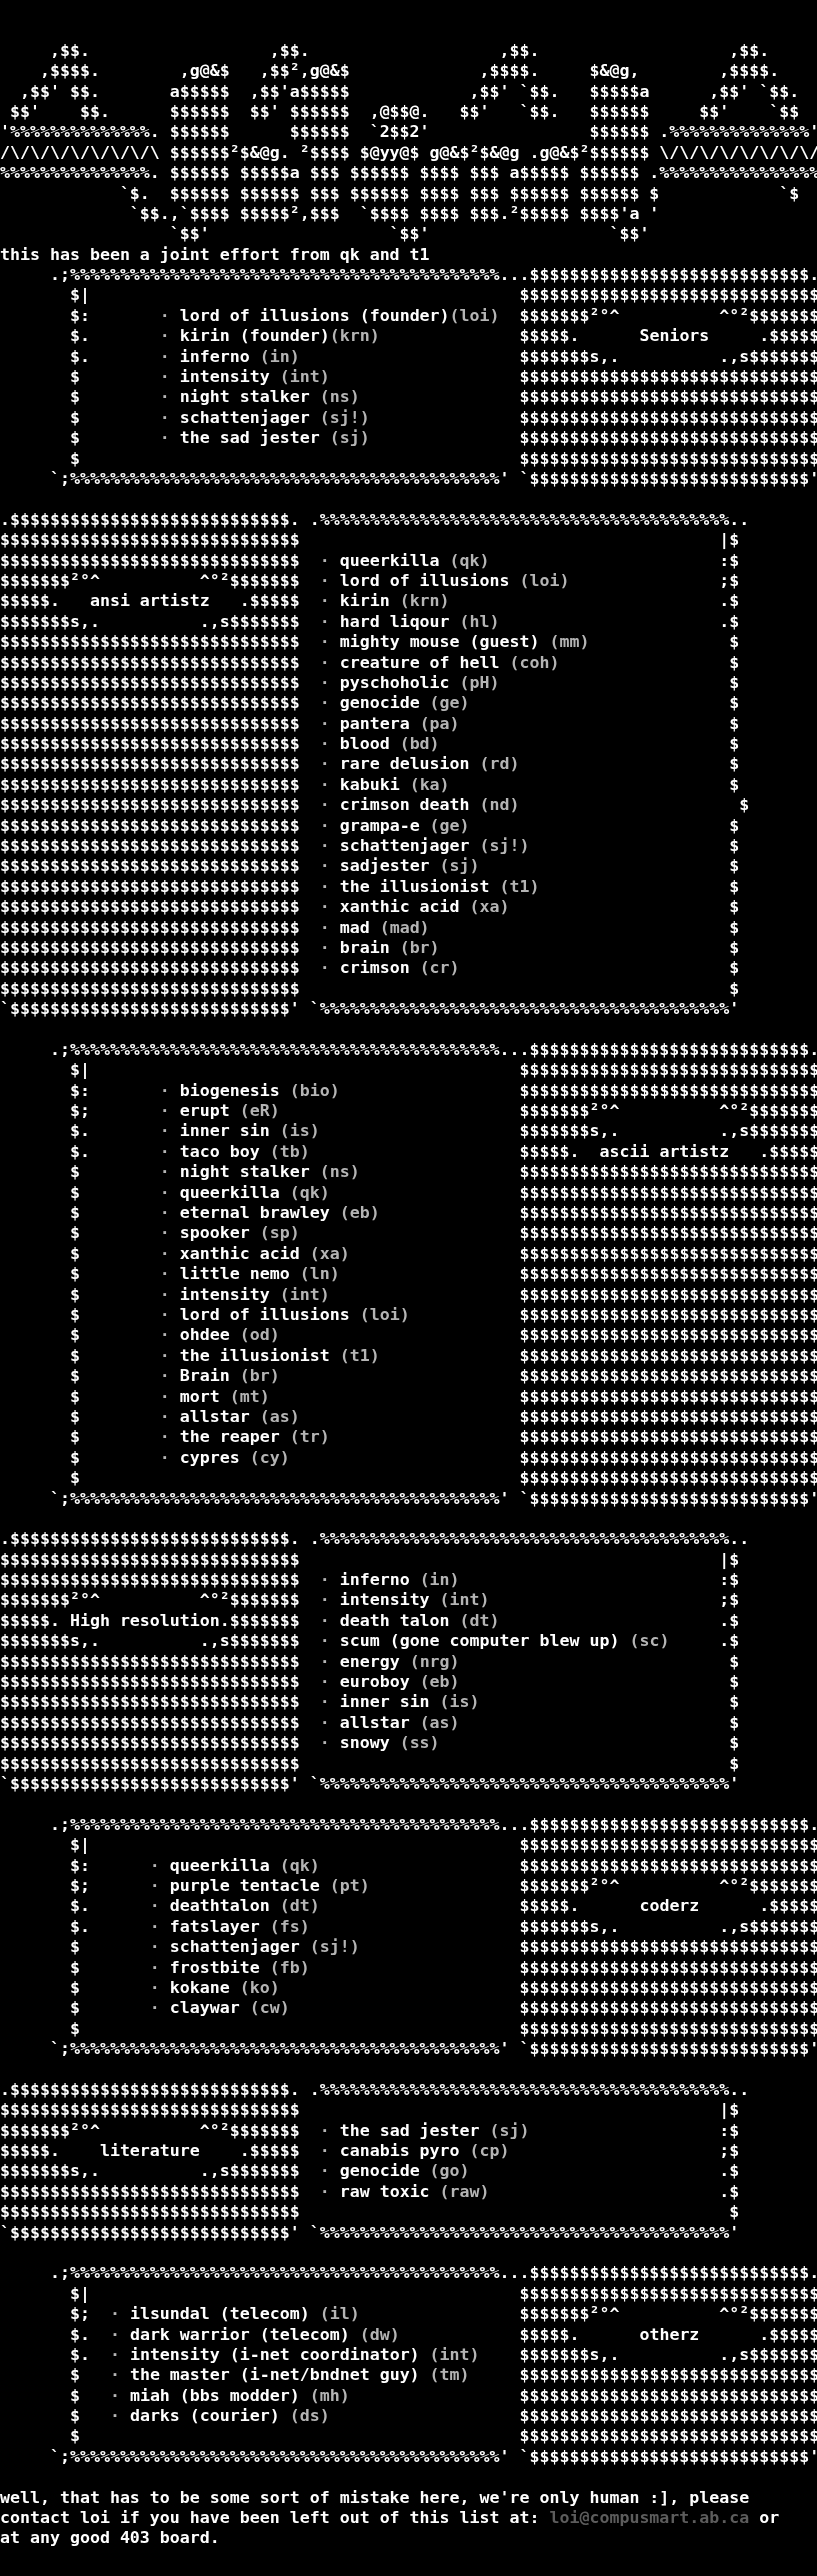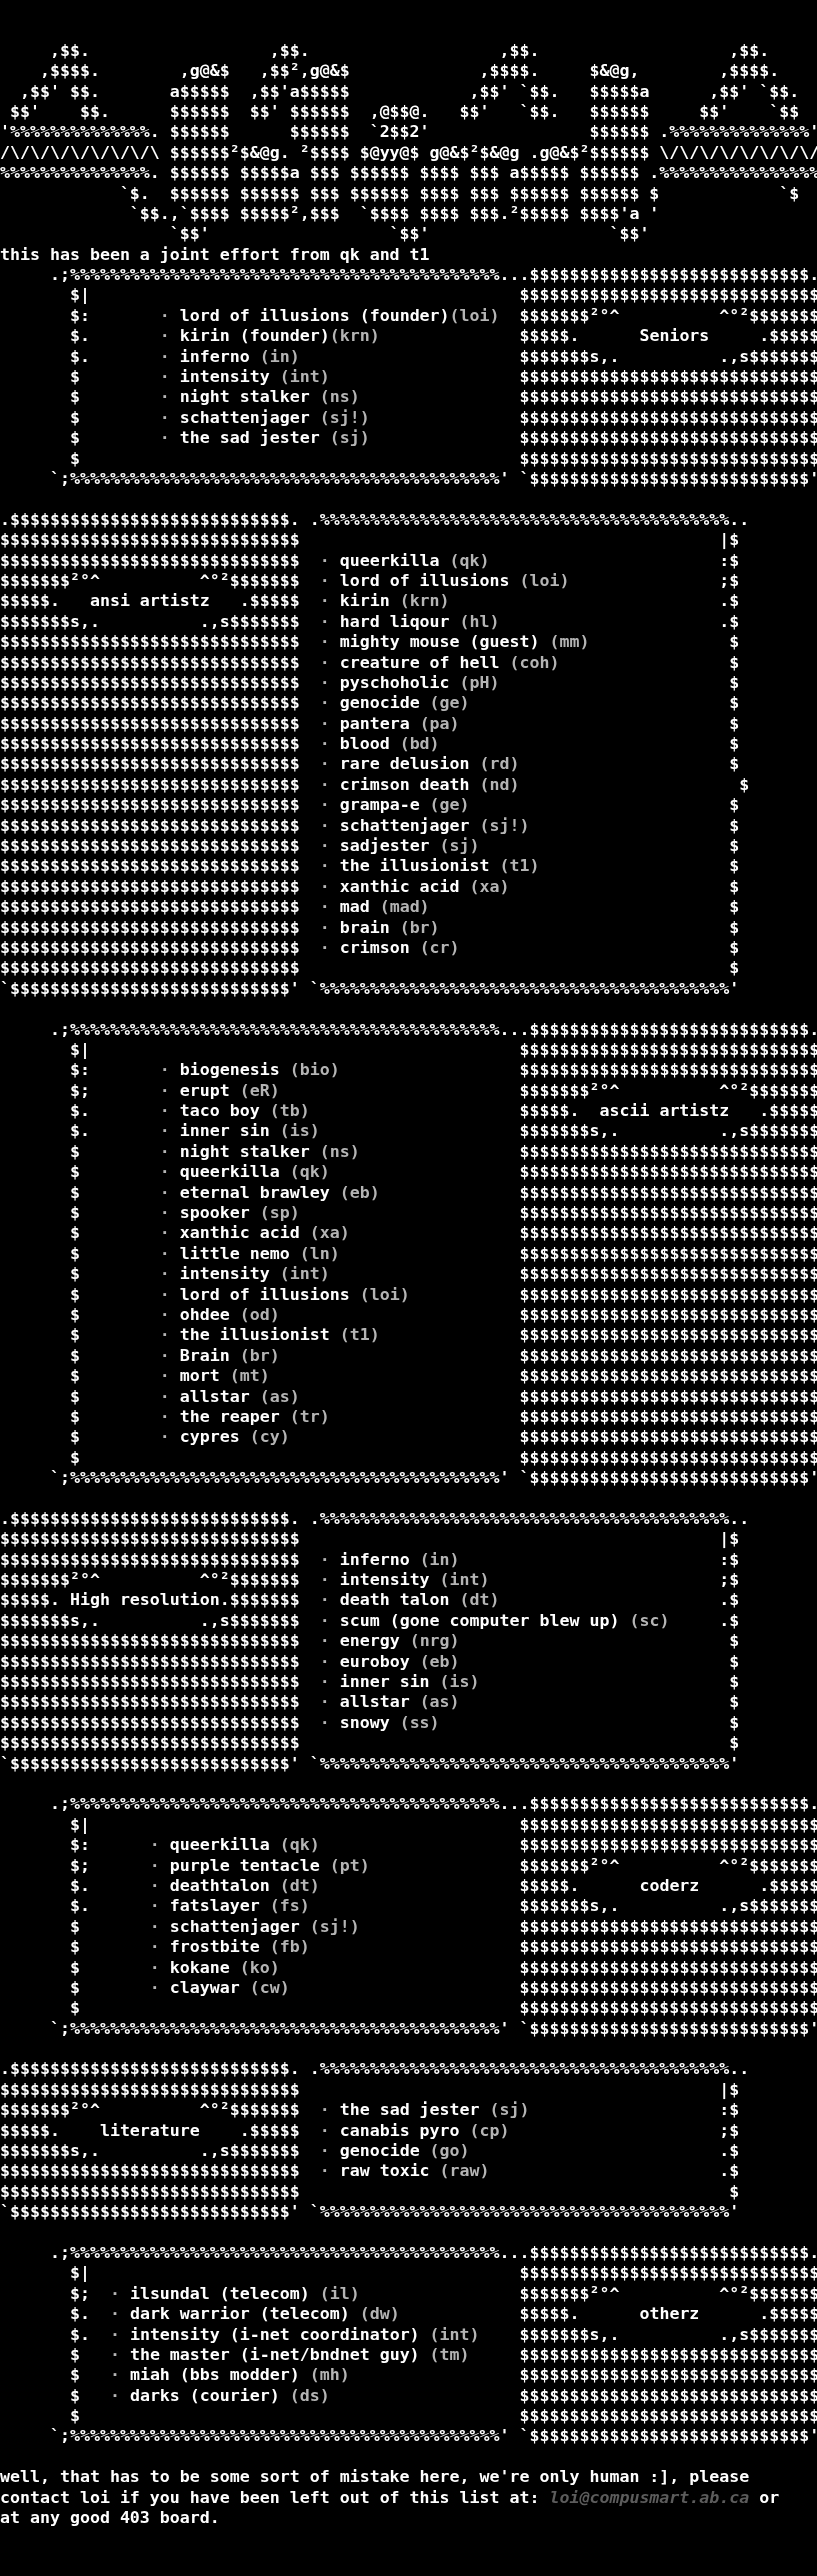--- a/index.html
+++ b/index.html
@@ -8,21 +8,21 @@
     background: var(--bg, #000000);
     overflow: hidden;
   }
   #screen {
     font: bold 16.6px/20.4px "DejaVu Sans Mono", monospace;
     letter-spacing: 0;
   }
   .ln { height: 20.4px; white-space: pre; }
   .b { color: var(--bright, #ffffff); }
   .d { color: var(--dim, #b4b4b4); }
-  .k { color: var(--dark, #5c5c5c); font-style: italic; }
+  .k { color: var(--dark, #5c5c5c); }
 </style>
 </head>
 <body>
 
 <div id="screen">
     <div class="ln"><span class="b"></span></div>
     <div class="ln"><span class="b"></span></div>
     <div class="ln"><span class="b">     ,$$.                  ,$$.                   ,$$.                   ,$$.</span></div>
     <div class="ln"><span class="b">    ,$$$$.        ,g@&amp;$   ,$$²,g@&amp;$             ,$$$$.     $&amp;@g,        ,$$$$.</span></div>
     <div class="ln"><span class="b">  ,$$' $$.       a$$$$$  ,$$'a$$$$$            ,$$' `$$.   $$$$$a      ,$$' `$$.</span></div>
@@ -52,38 +52,39 @@
     <div class="ln"><span class="b">$$$$$$$²°^          ^°²$$$$$$$  </span><span class="d">·</span><span class="b"> lord of illusions </span><span class="d">(loi)</span><span class="b">               ;$</span></div>
     <div class="ln"><span class="b">$$$$$.   ansi artistz   .$$$$$  </span><span class="d">·</span><span class="b"> kirin </span><span class="d">(krn)</span><span class="b">                           .$</span></div>
     <div class="ln"><span class="b">$$$$$$$s,.          .,s$$$$$$$  </span><span class="d">·</span><span class="b"> hard liqour </span><span class="d">(hl)</span><span class="b">                      .$</span></div>
     <div class="ln"><span class="b">$$$$$$$$$$$$$$$$$$$$$$$$$$$$$$  </span><span class="d">·</span><span class="b"> mighty mouse (guest) </span><span class="d">(mm)</span><span class="b">              $</span></div>
     <div class="ln"><span class="b">$$$$$$$$$$$$$$$$$$$$$$$$$$$$$$  </span><span class="d">·</span><span class="b"> creature of hell </span><span class="d">(coh)</span><span class="b">                 $</span></div>
     <div class="ln"><span class="b">$$$$$$$$$$$$$$$$$$$$$$$$$$$$$$  </span><span class="d">·</span><span class="b"> pyschoholic </span><span class="d">(pH)</span><span class="b">                       $</span></div>
     <div class="ln"><span class="b">$$$$$$$$$$$$$$$$$$$$$$$$$$$$$$  </span><span class="d">·</span><span class="b"> genocide </span><span class="d">(ge)</span><span class="b">                          $</span></div>
     <div class="ln"><span class="b">$$$$$$$$$$$$$$$$$$$$$$$$$$$$$$  </span><span class="d">·</span><span class="b"> pantera </span><span class="d">(pa)</span><span class="b">                           $</span></div>
     <div class="ln"><span class="b">$$$$$$$$$$$$$$$$$$$$$$$$$$$$$$  </span><span class="d">·</span><span class="b"> blood </span><span class="d">(bd)</span><span class="b">                             $</span></div>
     <div class="ln"><span class="b">$$$$$$$$$$$$$$$$$$$$$$$$$$$$$$  </span><span class="d">·</span><span class="b"> rare delusion </span><span class="d">(rd)</span><span class="b">                     $</span></div>
+    <div class="ln"><span class="b">$$$$$$$$$$$$$$$$$$$$$$$$$$$$$$  </span><span class="d">·</span><span class="b"> kabuki </span><span class="d">(ka)</span><span class="b">                            $</span></div>
     <div class="ln"><span class="b">$$$$$$$$$$$$$$$$$$$$$$$$$$$$$$  </span><span class="d">·</span><span class="b"> crimson death </span><span class="d">(nd)</span><span class="b">                      $</span></div>
     <div class="ln"><span class="b">$$$$$$$$$$$$$$$$$$$$$$$$$$$$$$  </span><span class="d">·</span><span class="b"> grampa-e </span><span class="d">(ge)</span><span class="b">                          $</span></div>
     <div class="ln"><span class="b">$$$$$$$$$$$$$$$$$$$$$$$$$$$$$$  </span><span class="d">·</span><span class="b"> schattenjager </span><span class="d">(sj!)</span><span class="b">                    $</span></div>
     <div class="ln"><span class="b">$$$$$$$$$$$$$$$$$$$$$$$$$$$$$$  </span><span class="d">·</span><span class="b"> sadjester </span><span class="d">(sj)</span><span class="b">                         $</span></div>
     <div class="ln"><span class="b">$$$$$$$$$$$$$$$$$$$$$$$$$$$$$$  </span><span class="d">·</span><span class="b"> the illusionist </span><span class="d">(t1)</span><span class="b">                   $</span></div>
     <div class="ln"><span class="b">$$$$$$$$$$$$$$$$$$$$$$$$$$$$$$  </span><span class="d">·</span><span class="b"> xanthic acid </span><span class="d">(xa)</span><span class="b">                      $</span></div>
     <div class="ln"><span class="b">$$$$$$$$$$$$$$$$$$$$$$$$$$$$$$  </span><span class="d">·</span><span class="b"> mad </span><span class="d">(mad)</span><span class="b">                              $</span></div>
     <div class="ln"><span class="b">$$$$$$$$$$$$$$$$$$$$$$$$$$$$$$  </span><span class="d">·</span><span class="b"> brain </span><span class="d">(br)</span><span class="b">                             $</span></div>
     <div class="ln"><span class="b">$$$$$$$$$$$$$$$$$$$$$$$$$$$$$$  </span><span class="d">·</span><span class="b"> crimson </span><span class="d">(cr)</span><span class="b">                           $</span></div>
     <div class="ln"><span class="b">$$$$$$$$$$$$$$$$$$$$$$$$$$$$$$                                           $</span></div>
     <div class="ln"><span class="b">`$$$$$$$$$$$$$$$$$$$$$$$$$$$$' `%%%%%%%%%%%%%%%%%%%%%%%%%%%%%%%%%%%%%%%%%'</span></div>
     <div class="ln"><span class="b"></span></div>
     <div class="ln"><span class="b">     .;%%%%%%%%%%%%%%%%%%%%%%%%%%%%%%%%%%%%%%%%%%%...$$$$$$$$$$$$$$$$$$$$$$$$$$$$.</span></div>
     <div class="ln"><span class="b">       $|                                           $$$$$$$$$$$$$$$$$$$$$$$$$$$$$$</span></div>
     <div class="ln"><span class="b">       $:       </span><span class="d">·</span><span class="b"> biogenesis </span><span class="d">(bio)</span><span class="b">                  $$$$$$$$$$$$$$$$$$$$$$$$$$$$$$</span></div>
     <div class="ln"><span class="b">       $;       </span><span class="d">·</span><span class="b"> erupt </span><span class="d">(eR)</span><span class="b">                        $$$$$$$²°^          ^°²$$$$$$$</span></div>
+    <div class="ln"><span class="b">       $.       </span><span class="d">·</span><span class="b"> inner sin </span><span class="d">(is)</span><span class="b">                    $$$$$$$s,.          .,s$$$$$$$</span></div>
     <div class="ln"><span class="b">       $.       </span><span class="d">·</span><span class="b"> taco boy </span><span class="d">(tb)</span><span class="b">                     $$$$$.  ascii artistz   .$$$$$</span></div>
-    <div class="ln"><span class="b">       $.       </span><span class="d">·</span><span class="b"> inner sin </span><span class="d">(is)</span><span class="b">                    $$$$$$$s,.          .,s$$$$$$$</span></div>
     <div class="ln"><span class="b">       $        </span><span class="d">·</span><span class="b"> night stalker </span><span class="d">(ns)</span><span class="b">                $$$$$$$$$$$$$$$$$$$$$$$$$$$$$$</span></div>
     <div class="ln"><span class="b">       $        </span><span class="d">·</span><span class="b"> queerkilla </span><span class="d">(qk)</span><span class="b">                   $$$$$$$$$$$$$$$$$$$$$$$$$$$$$$</span></div>
     <div class="ln"><span class="b">       $        </span><span class="d">·</span><span class="b"> eternal brawley </span><span class="d">(eb)</span><span class="b">              $$$$$$$$$$$$$$$$$$$$$$$$$$$$$$</span></div>
     <div class="ln"><span class="b">       $        </span><span class="d">·</span><span class="b"> spooker </span><span class="d">(sp)</span><span class="b">                      $$$$$$$$$$$$$$$$$$$$$$$$$$$$$$</span></div>
     <div class="ln"><span class="b">       $        </span><span class="d">·</span><span class="b"> xanthic acid </span><span class="d">(xa)</span><span class="b">                 $$$$$$$$$$$$$$$$$$$$$$$$$$$$$$</span></div>
     <div class="ln"><span class="b">       $        </span><span class="d">·</span><span class="b"> little nemo </span><span class="d">(ln)</span><span class="b">                  $$$$$$$$$$$$$$$$$$$$$$$$$$$$$$</span></div>
     <div class="ln"><span class="b">       $        </span><span class="d">·</span><span class="b"> intensity </span><span class="d">(int)</span><span class="b">                   $$$$$$$$$$$$$$$$$$$$$$$$$$$$$$</span></div>
     <div class="ln"><span class="b">       $        </span><span class="d">·</span><span class="b"> lord of illusions </span><span class="d">(loi)</span><span class="b">           $$$$$$$$$$$$$$$$$$$$$$$$$$$$$$</span></div>
     <div class="ln"><span class="b">       $        </span><span class="d">·</span><span class="b"> ohdee </span><span class="d">(od)</span><span class="b">                        $$$$$$$$$$$$$$$$$$$$$$$$$$$$$$</span></div>
     <div class="ln"><span class="b">       $        </span><span class="d">·</span><span class="b"> the illusionist </span><span class="d">(t1)</span><span class="b">              $$$$$$$$$$$$$$$$$$$$$$$$$$$$$$</span></div>

